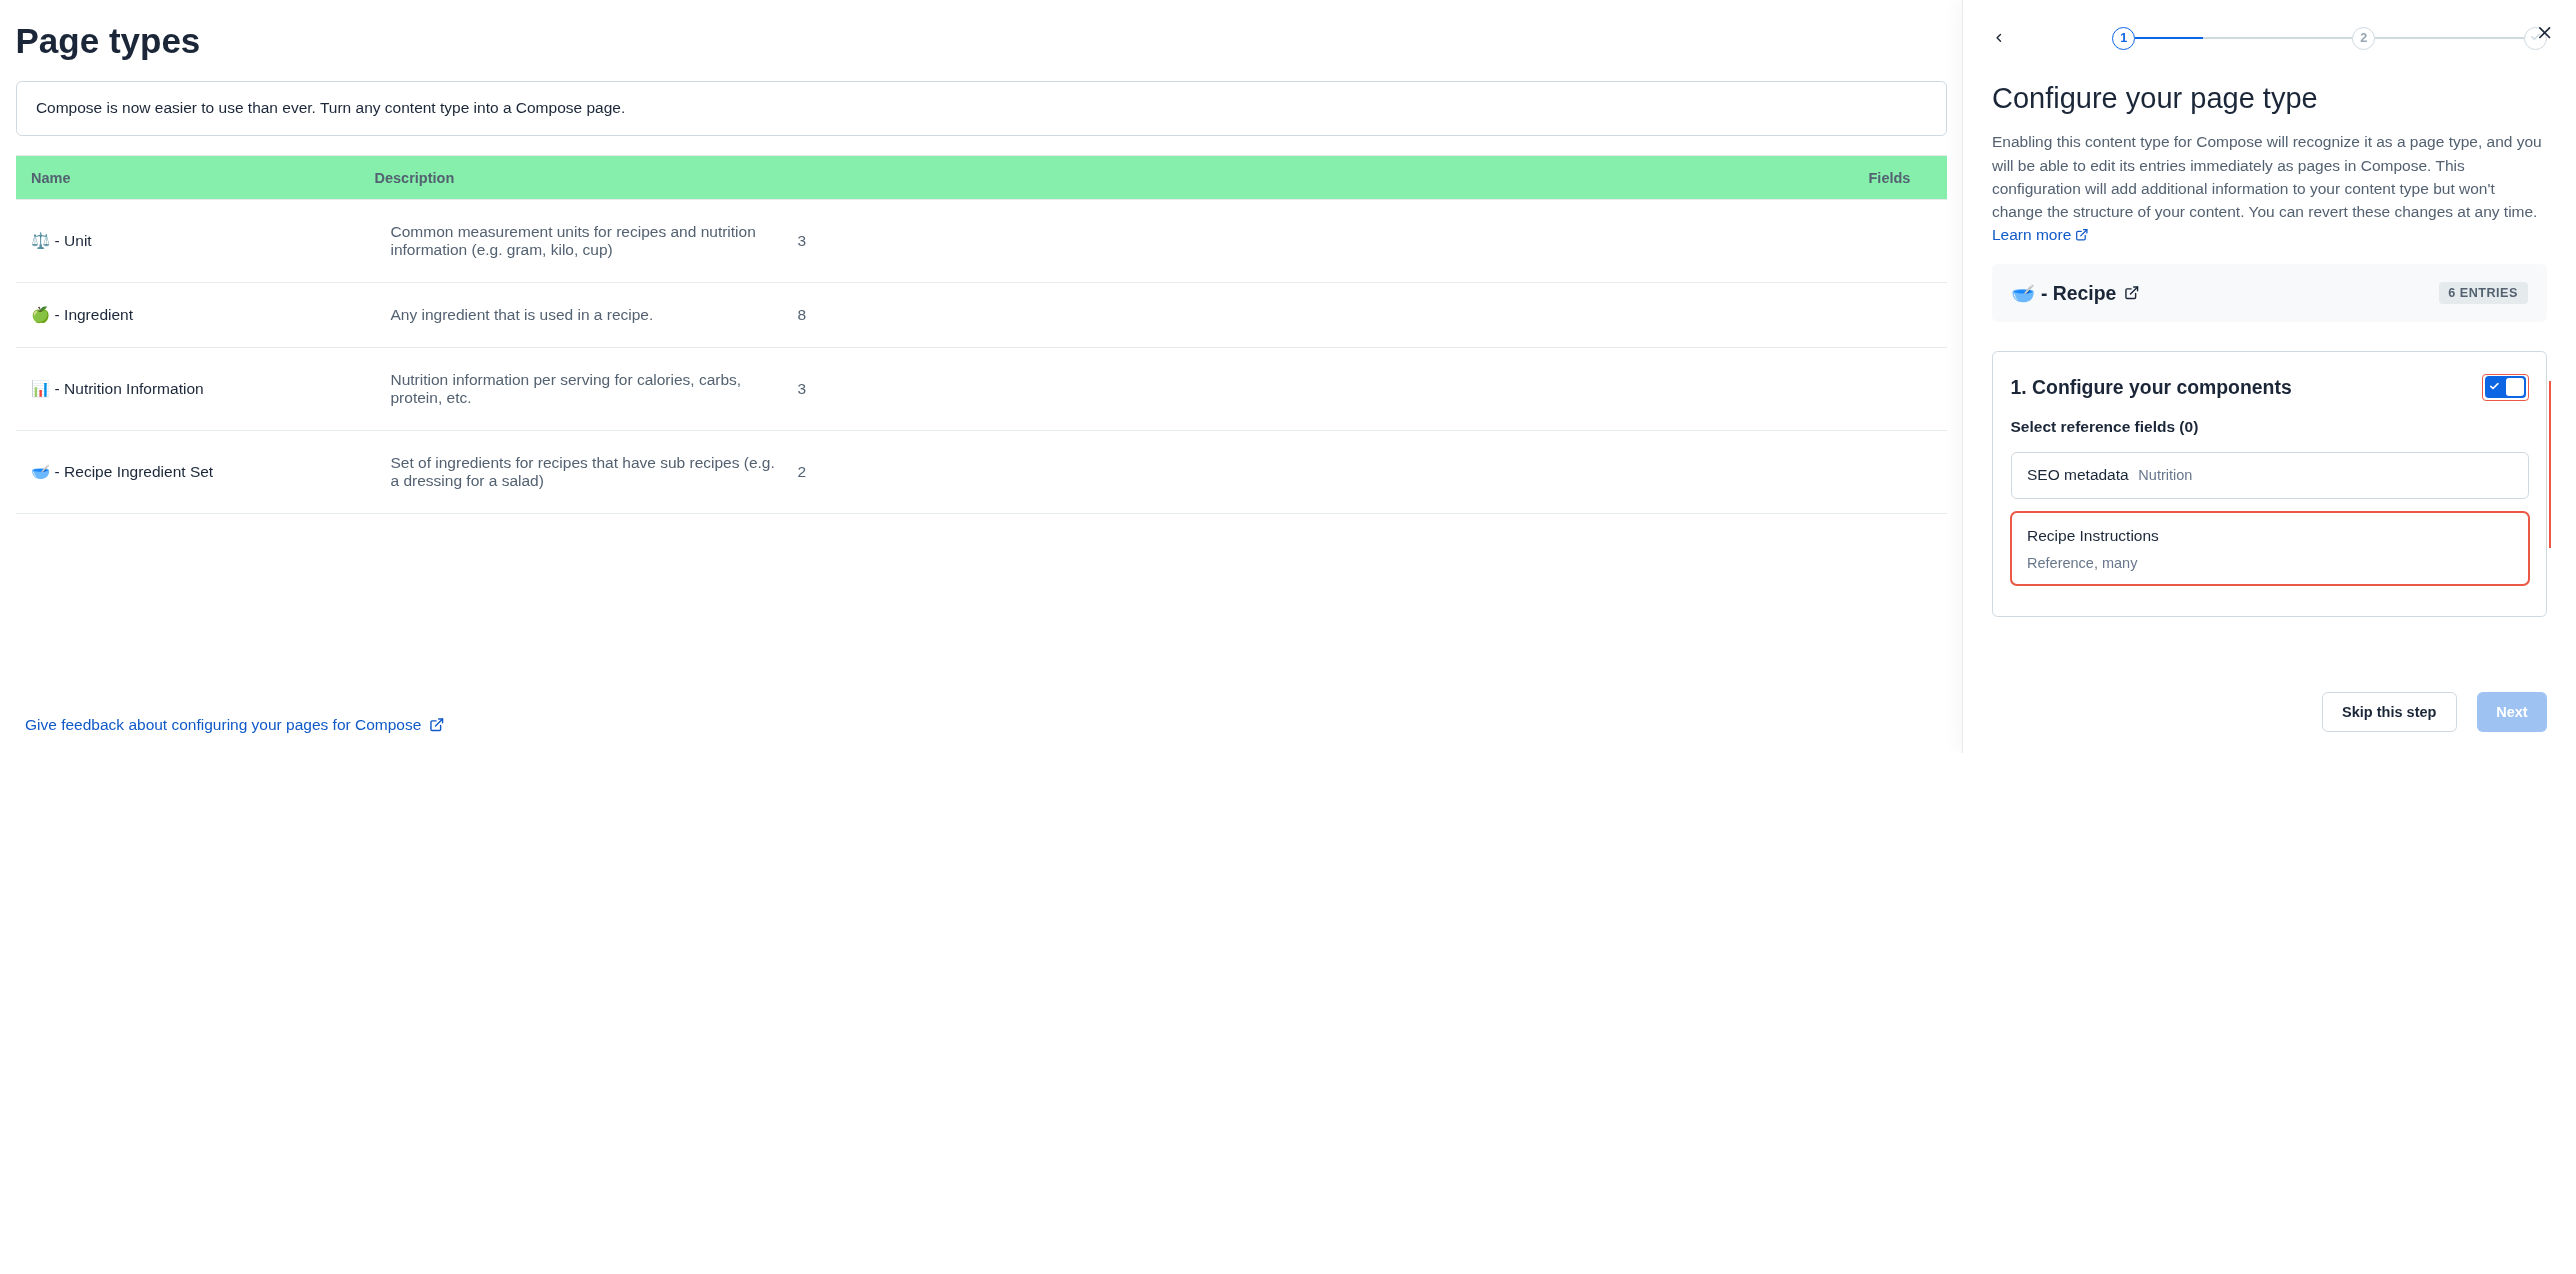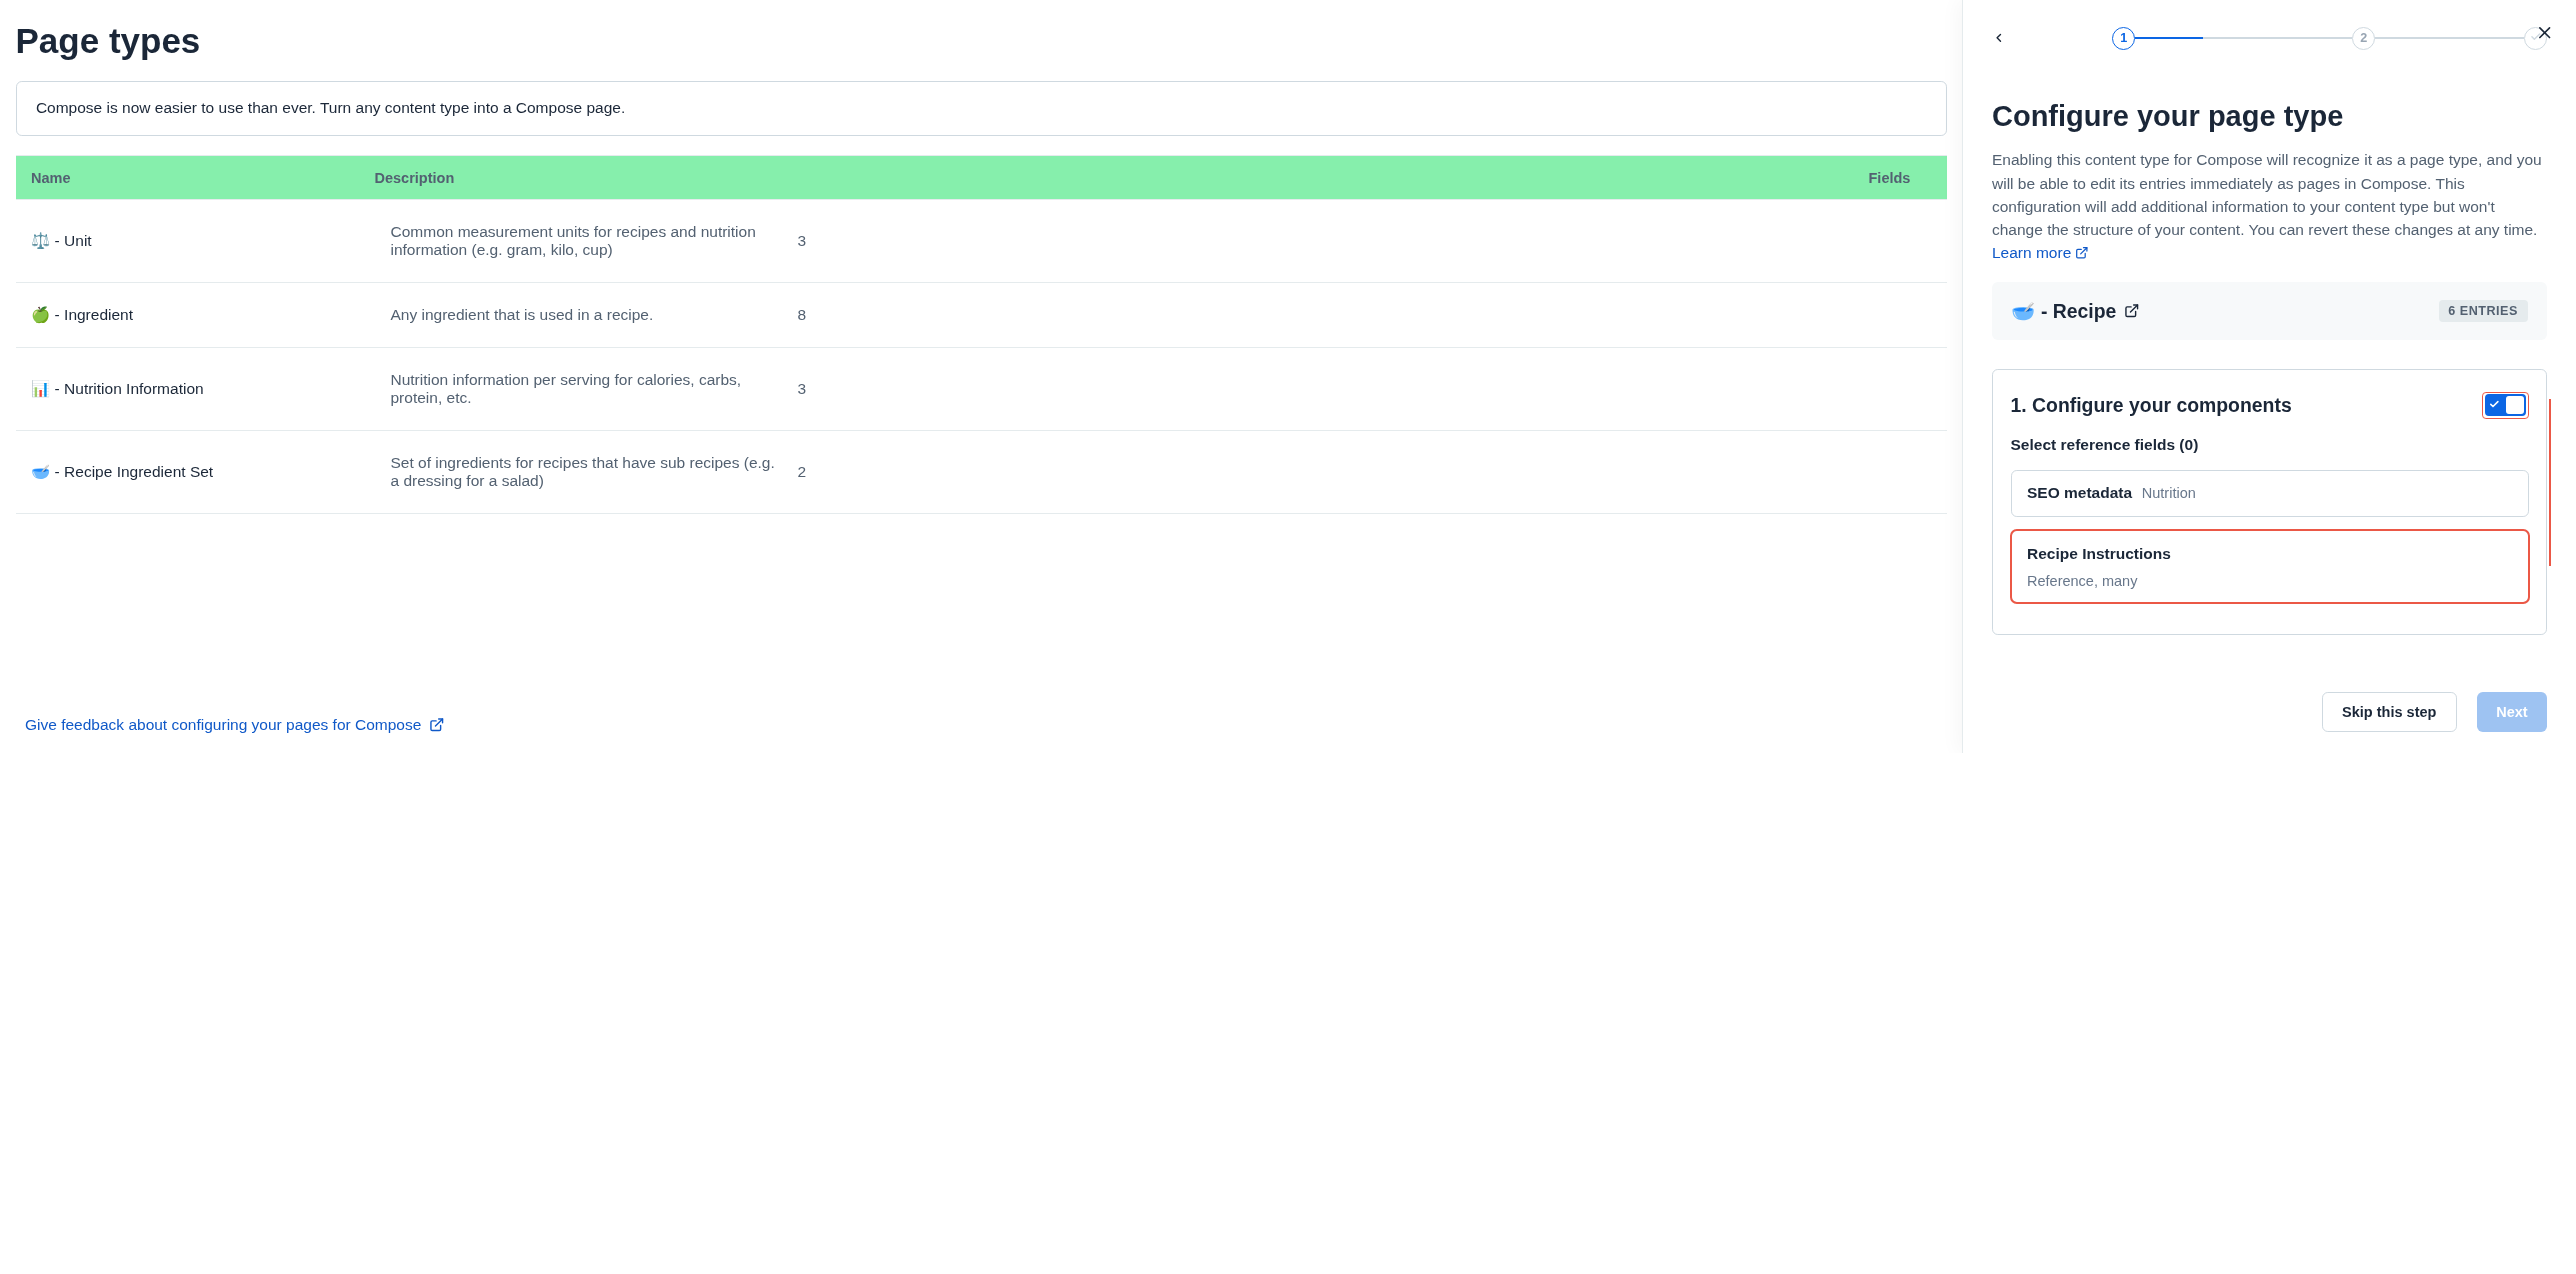--- a/index.html
+++ b/index.html
@@ -169,24 +169,24 @@
     .step-line.inactive {
       background: #cfd9e0;
     }
     .panel-scroll {
       padding: 11.6px 29px 0 29px;
       flex: 1;
       overflow: hidden;
     }
     .panel-title {
       font-size: 29px;
-      font-weight: 700;
+      font-weight: 400;
       color: #1b2738;
       margin-bottom: 15.5px;
-      margin-top: 23px;
+      margin-top: 5px;
     }
     .panel-desc {
       font-size: 15.5px;
       color: #536171;
       line-height: 1.5;
       margin-bottom: 17.5px;
     }
     .learn-more {
       color: #1059c8;
       text-decoration: none;
@@ -281,21 +281,21 @@
       gap: 9.7px;
       align-items: baseline;
     }
     .ref-field.highlighted {
       outline: 2.9px solid #eb5846;
       outline-offset: -1.9px;
       flex-direction: column;
     }
     .ref-name {
       font-size: 15.5px;
-      font-weight: 700;
+      font-weight: 400;
       color: #1b2738;
     }
     .ref-type {
       font-size: 14.5px;
       color: #68778b;
     }
     .highlight-connector {
       position: absolute;
       border-right: 2.9px solid #eb5846;
       right: -4.8px;

